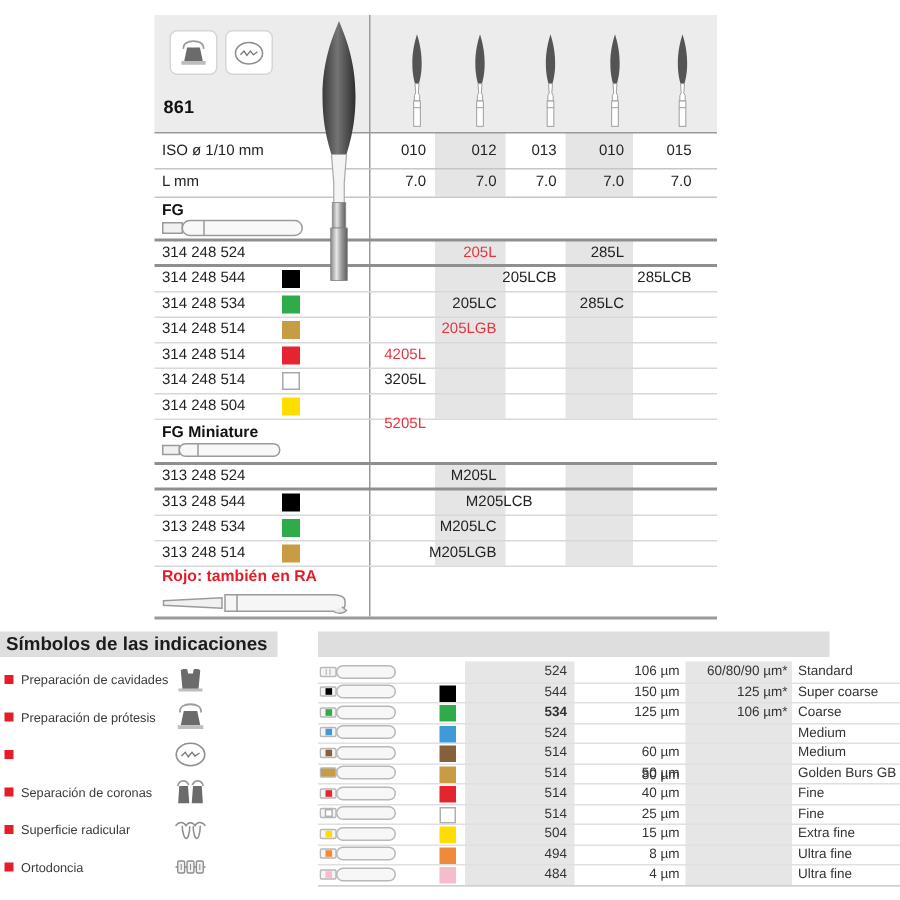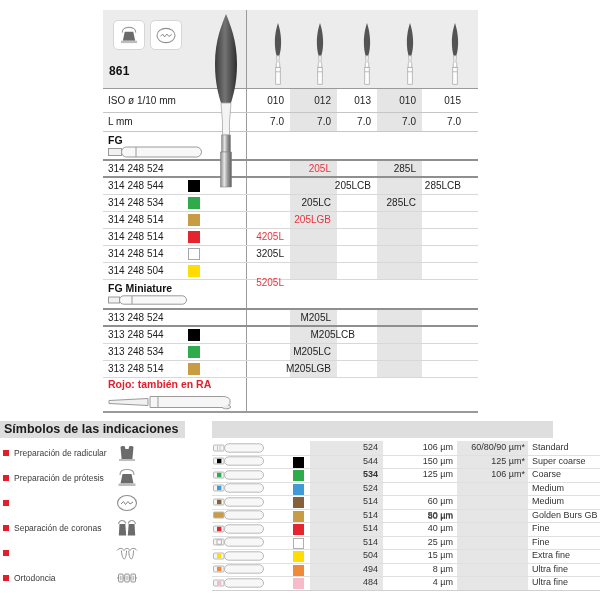--- a/index.html
+++ b/index.html
@@ -263,21 +263,21 @@
     </svg>
   </div>
 </div>
 
 <div id="symbols" class="abs">
   <div class="panel-title-bar" style="left:0;width:185px"></div>
   <div class="panel-title" style="left:4px">Símbolos de las indicaciones</div>
   <div id="symbol-items">
       <div class="sym-item" style="top: 22px;">
         <div class="sym-bullet"></div>
-        <div class="sym-label">Preparación de radicular</div>
+        <div class="sym-label">Preparación de cavidades</div>
         <div class="sym-icon">
           <svg viewBox="0 0 22 20" width="22" height="20">
             <path d="M4.5 4 C6 2.2 8 3.3 11 3.3 C14 3.3 16 2.2 17.5 4 L16.3 17 L5.7 17 Z" fill="#6b6b6b"></path>
             <path d="M8.8 3 L9.4 6 L12.6 6 L13.2 3 Z" fill="#fff"></path>
             <rect x="3" y="16" width="16" height="2" fill="#bdbdbd"></rect>
           </svg>
         </div>
       </div>
       <div class="sym-item" style="top: 46.9px;">
         <div class="sym-bullet"></div>
@@ -305,20 +305,21 @@
         <div class="sym-icon">
           <svg viewBox="0 0 22 20" width="22" height="20">
             <path d="M2.5 6 C3.5 1.5 8.5 1.5 9.8 5.5 M12.2 5.5 C13.5 1.5 18.5 1.5 19.5 6" fill="none" stroke="#9c9c9c" stroke-width="1.1"></path>
             <path d="M3.5 6 L9.3 6 L10.2 17.5 L2.8 17.5 Z" fill="#6b6b6b"></path>
             <path d="M12.7 6 L18.5 6 L19.2 17.5 L11.8 17.5 Z" fill="#6b6b6b"></path>
           </svg>
         </div>
       </div>
       <div class="sym-item" style="top: 121.6px;">
         <div class="sym-bullet"></div>
+        <div class="sym-label">Superficie radicular</div>
         <div class="sym-icon">
           <svg viewBox="0 0 22 20" width="22" height="20">
             <path d="M1 7.5 C3.5 4.5 6.5 4.8 8 7.5 C9.5 4.8 12.5 4.8 14 7.5 C15.5 4.8 18.5 4.5 21 7.5" fill="none" stroke="#8d8d8d" stroke-width="1"></path>
             <path d="M5.5 7.5 C5.5 12 7 16 8.2 16 C9.4 16 10.5 12 10.5 7.8 M12.8 7.8 C12.8 12 14 16 15.2 16 C16.4 16 17.5 12 17.5 7.5" fill="none" stroke="#8d8d8d" stroke-width="1"></path>
           </svg>
         </div>
       </div>
       <div class="sym-item" style="top: 146.5px;">
         <div class="sym-bullet"></div>
         <div class="sym-label">Ortodoncia</div>

